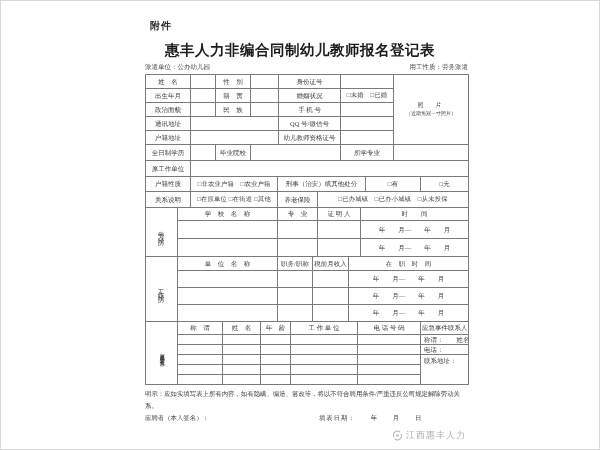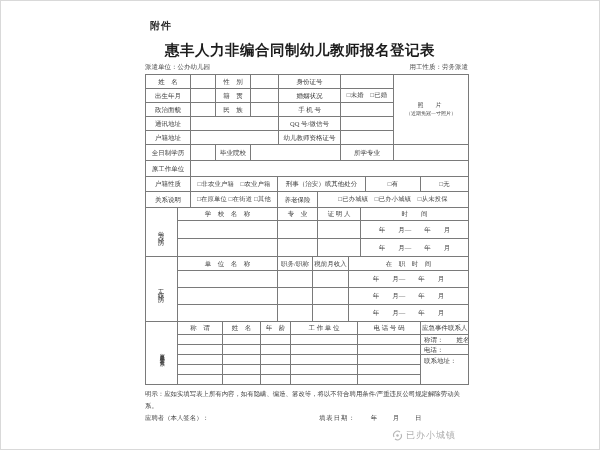--- a/index.html
+++ b/index.html
@@ -317,14 +317,14 @@
 </div>
 
 <div class="brand">
   <span>
     <svg width="11" height="11" viewBox="0 0 11 11">
       <path d="M2 7 A4 4 0 0 1 8 2" fill="none" stroke="#b5b5b5" stroke-width="1.1"></path>
       <path d="M9 4 A4 4 0 0 1 3 9" fill="none" stroke="#b5b5b5" stroke-width="1.1"></path>
       <circle cx="5.5" cy="5.5" r="1.2" fill="#b5b5b5"></circle>
     </svg>
   </span>
-  <span>已办小城镇</span>
+  <span>江西惠丰人力</span>
 </div>
 
 </body></html>

